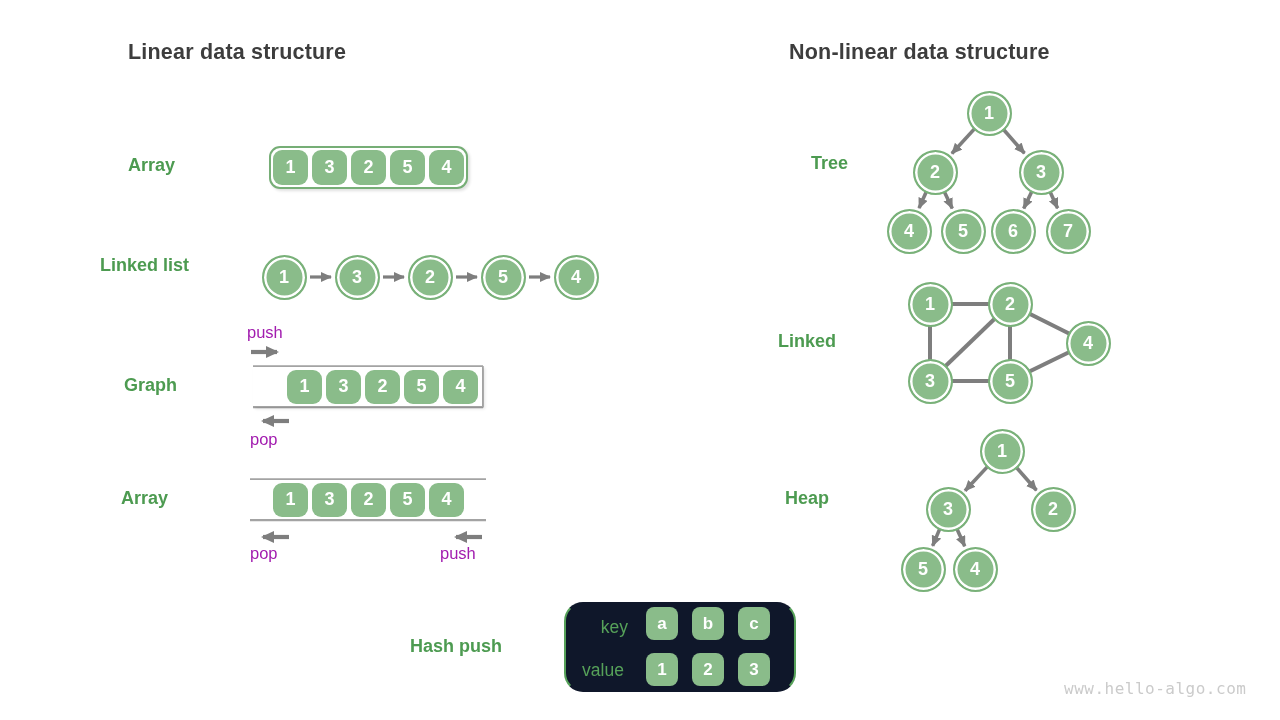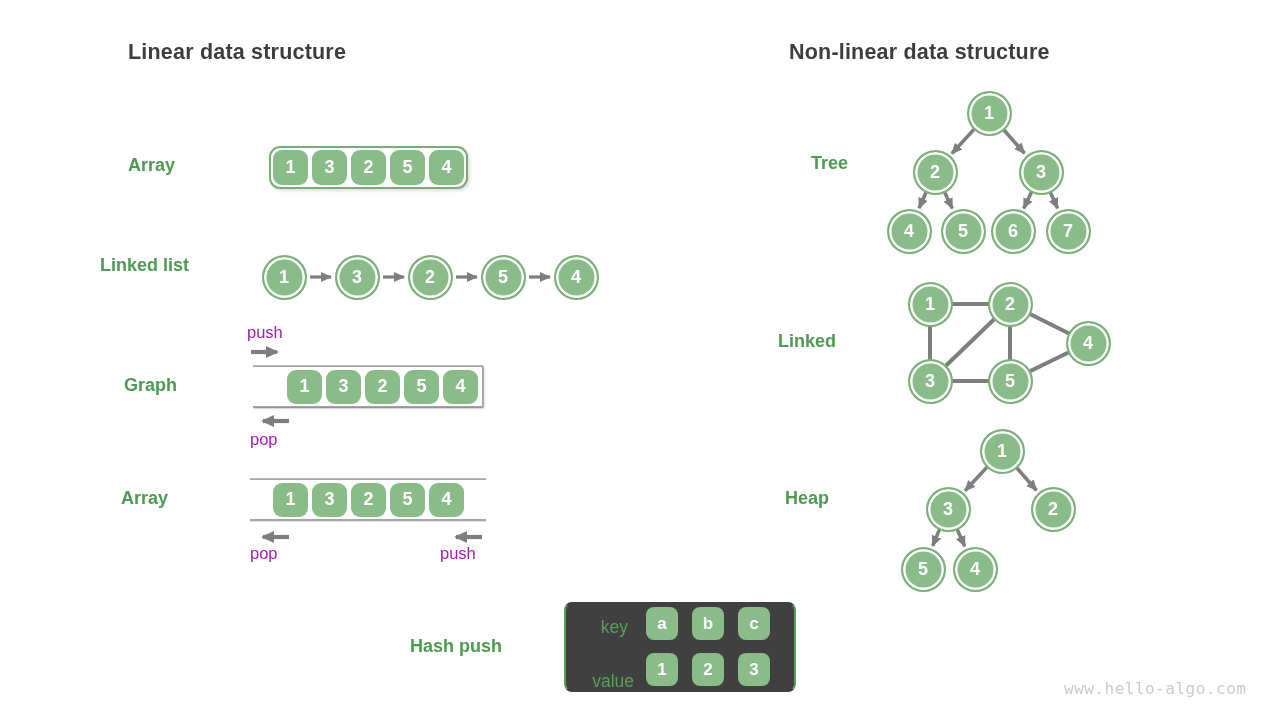--- a/index.html
+++ b/index.html
@@ -40,23 +40,23 @@
 
   .circle-node {
     position:absolute; width:45px; height:45px; border-radius:50%;
     background:#8abc8a; border:2.5px solid #79b179;
     box-shadow:inset 0 0 0 2.5px #ffffff;
     color:#fff; font-weight:bold; font-size:18px;
     display:flex; align-items:center; justify-content:center;
   }
 
   .hash-box {
-    background:#404040; border:2.5px solid transparent;
+    background:#0f172a; border:2.5px solid transparent;
     border-left-color:#56a159; border-right-color:#56a159;
-    border-radius:8px;
+    border-radius:19px;
   }
   .hash-row { position:absolute; display:flex; gap:14px; }
   .hcell {
     width:32px; height:33px; border-radius:8px; background:#8abc8a;
     color:#fff; font-weight:bold; font-size:17px;
     display:flex; align-items:center; justify-content:center; flex:0 0 auto;
   }
 </style>
 </head>
 <body>
@@ -162,21 +162,21 @@
   <div id="queue-box" class="abs queue-box" style="left:250px; top:479px; width:236px; height:41px">
       <div class="cell">1</div>
       <div class="cell">3</div>
       <div class="cell">2</div>
       <div class="cell">5</div>
       <div class="cell">4</div>
     </div>
 
   <div class="abs hash-box" style="left:564px; top:602px; width:232px; height:90px">
     <span class="abs hash-side-label" style="left:12px; top:13px; width:50px; text-align:right">key</span>
-    <span class="abs hash-side-label" style="left:6px; top:67px; width:62px; text-align:right">value</span>
+    <span class="abs hash-side-label" style="left:6px; top:56px; width:62px; text-align:center">value</span>
     <div id="hash-keys" class="hash-row" style="left:80px; top:3px">
         <div class="hcell">a</div>
         <div class="hcell">b</div>
         <div class="hcell">c</div>
       </div>
     <div id="hash-values" class="hash-row" style="left:80px; top:49px">
         <div class="hcell">1</div>
         <div class="hcell">2</div>
         <div class="hcell">3</div>
       </div>

